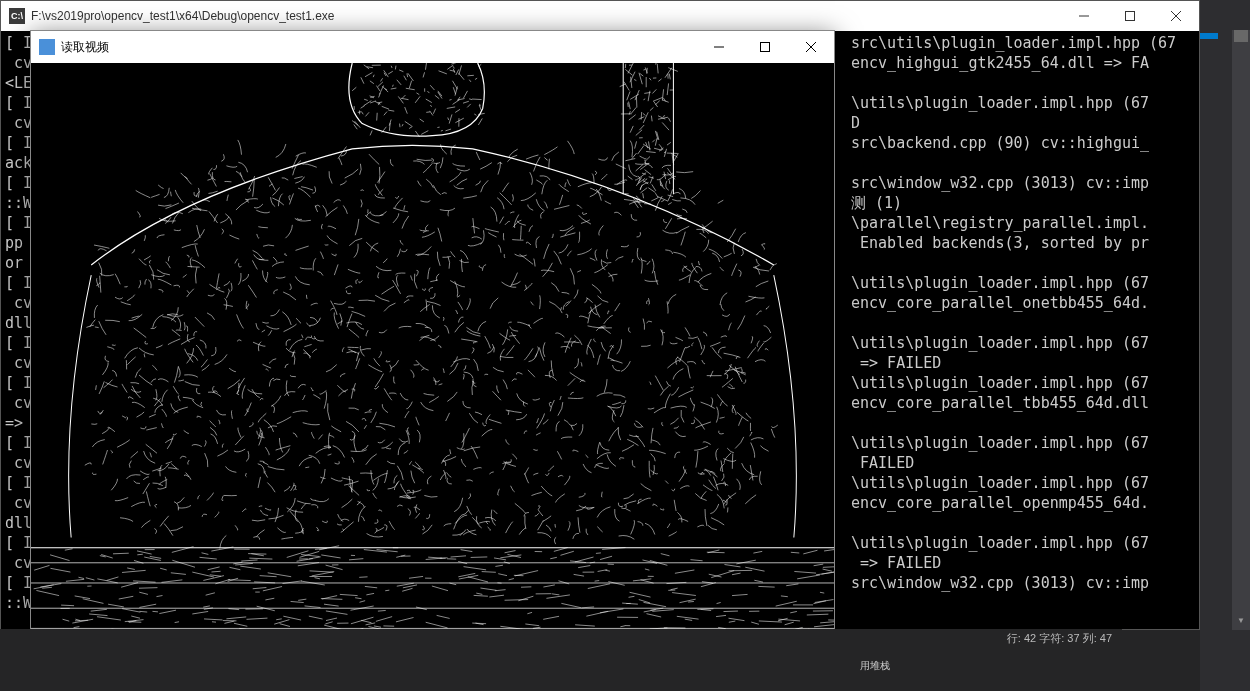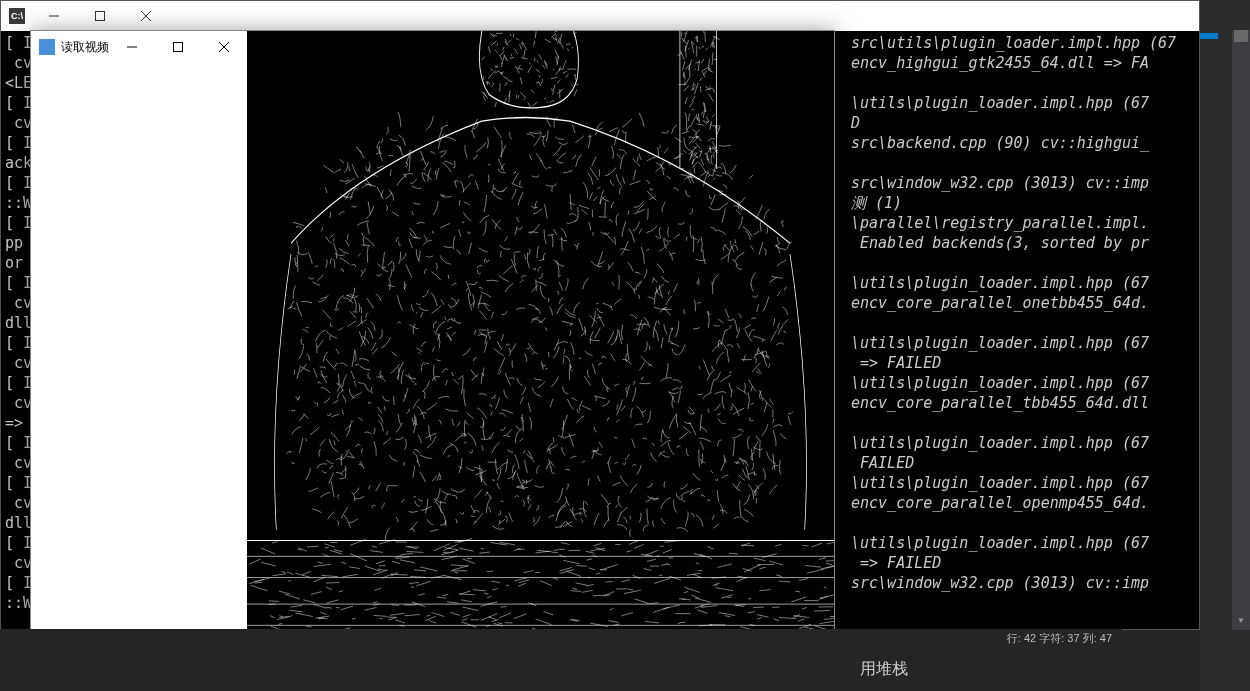--- a/index.html
+++ b/index.html
@@ -74,35 +74,34 @@
     }
     .console-left-col {
       position: absolute;
       left: 4px;
       top: 2px;
     }
     .console-right-col {
       position: absolute;
       left: 850px;
       top: 2px;
-      font-style: italic;
     }
     
     
     .cv-window {
       position: absolute;
       top: 30px;
       left: 30px;
       width: 805px;
       height: 660px;
       background: #fff;
       border: 1px solid #888;
       box-shadow: 0 4px 24px rgba(0,0,0,0.5);
       display: flex;
-      flex-direction: row;
+      flex-direction: column;
     }
     .cv-titlebar {
       height: 32px;
       background: #fff;
       display: flex;
       align-items: center;
       padding-left: 8px;
       color: #000;
       font-size: 12px;
     }
@@ -199,33 +198,34 @@
       position: absolute;
       right: 10px;
       top: 2px;
       font-size: 11px;
       color: #bbb;
     }
     .vs-stack-label {
       position: absolute;
       left: 860px;
       top: 30px;
-      font-size: 16px;
+      font-size: 10px;
       color: #ccc;
     }
   </style>
 </head>
 <body>
 
 <div class="vs-region"></div>
 <div class="vs-blue-strip"></div>
 
 <div class="console-window">
   <div class="console-titlebar">
     <span class="console-icon">C:\</span>
+    <span class="console-title">F:\vs2019pro\opencv_test1\x64\Debug\opencv_test1.exe</span>
     <div class="console-win-controls">
       <div class="console-win-btn">
         <svg width="10" height="10" viewBox="0 0 10 10">
             <line x1="0" y1="5" x2="10" y2="5" stroke="#333" stroke-width="1"></line>
           </svg>
       </div>
       <div class="console-win-btn">
         <svg width="10" height="10" viewBox="0 0 10 10">
             <rect x="0.5" y="0.5" width="9" height="9" fill="none" stroke="#333" stroke-width="1"></rect>
           </svg>

